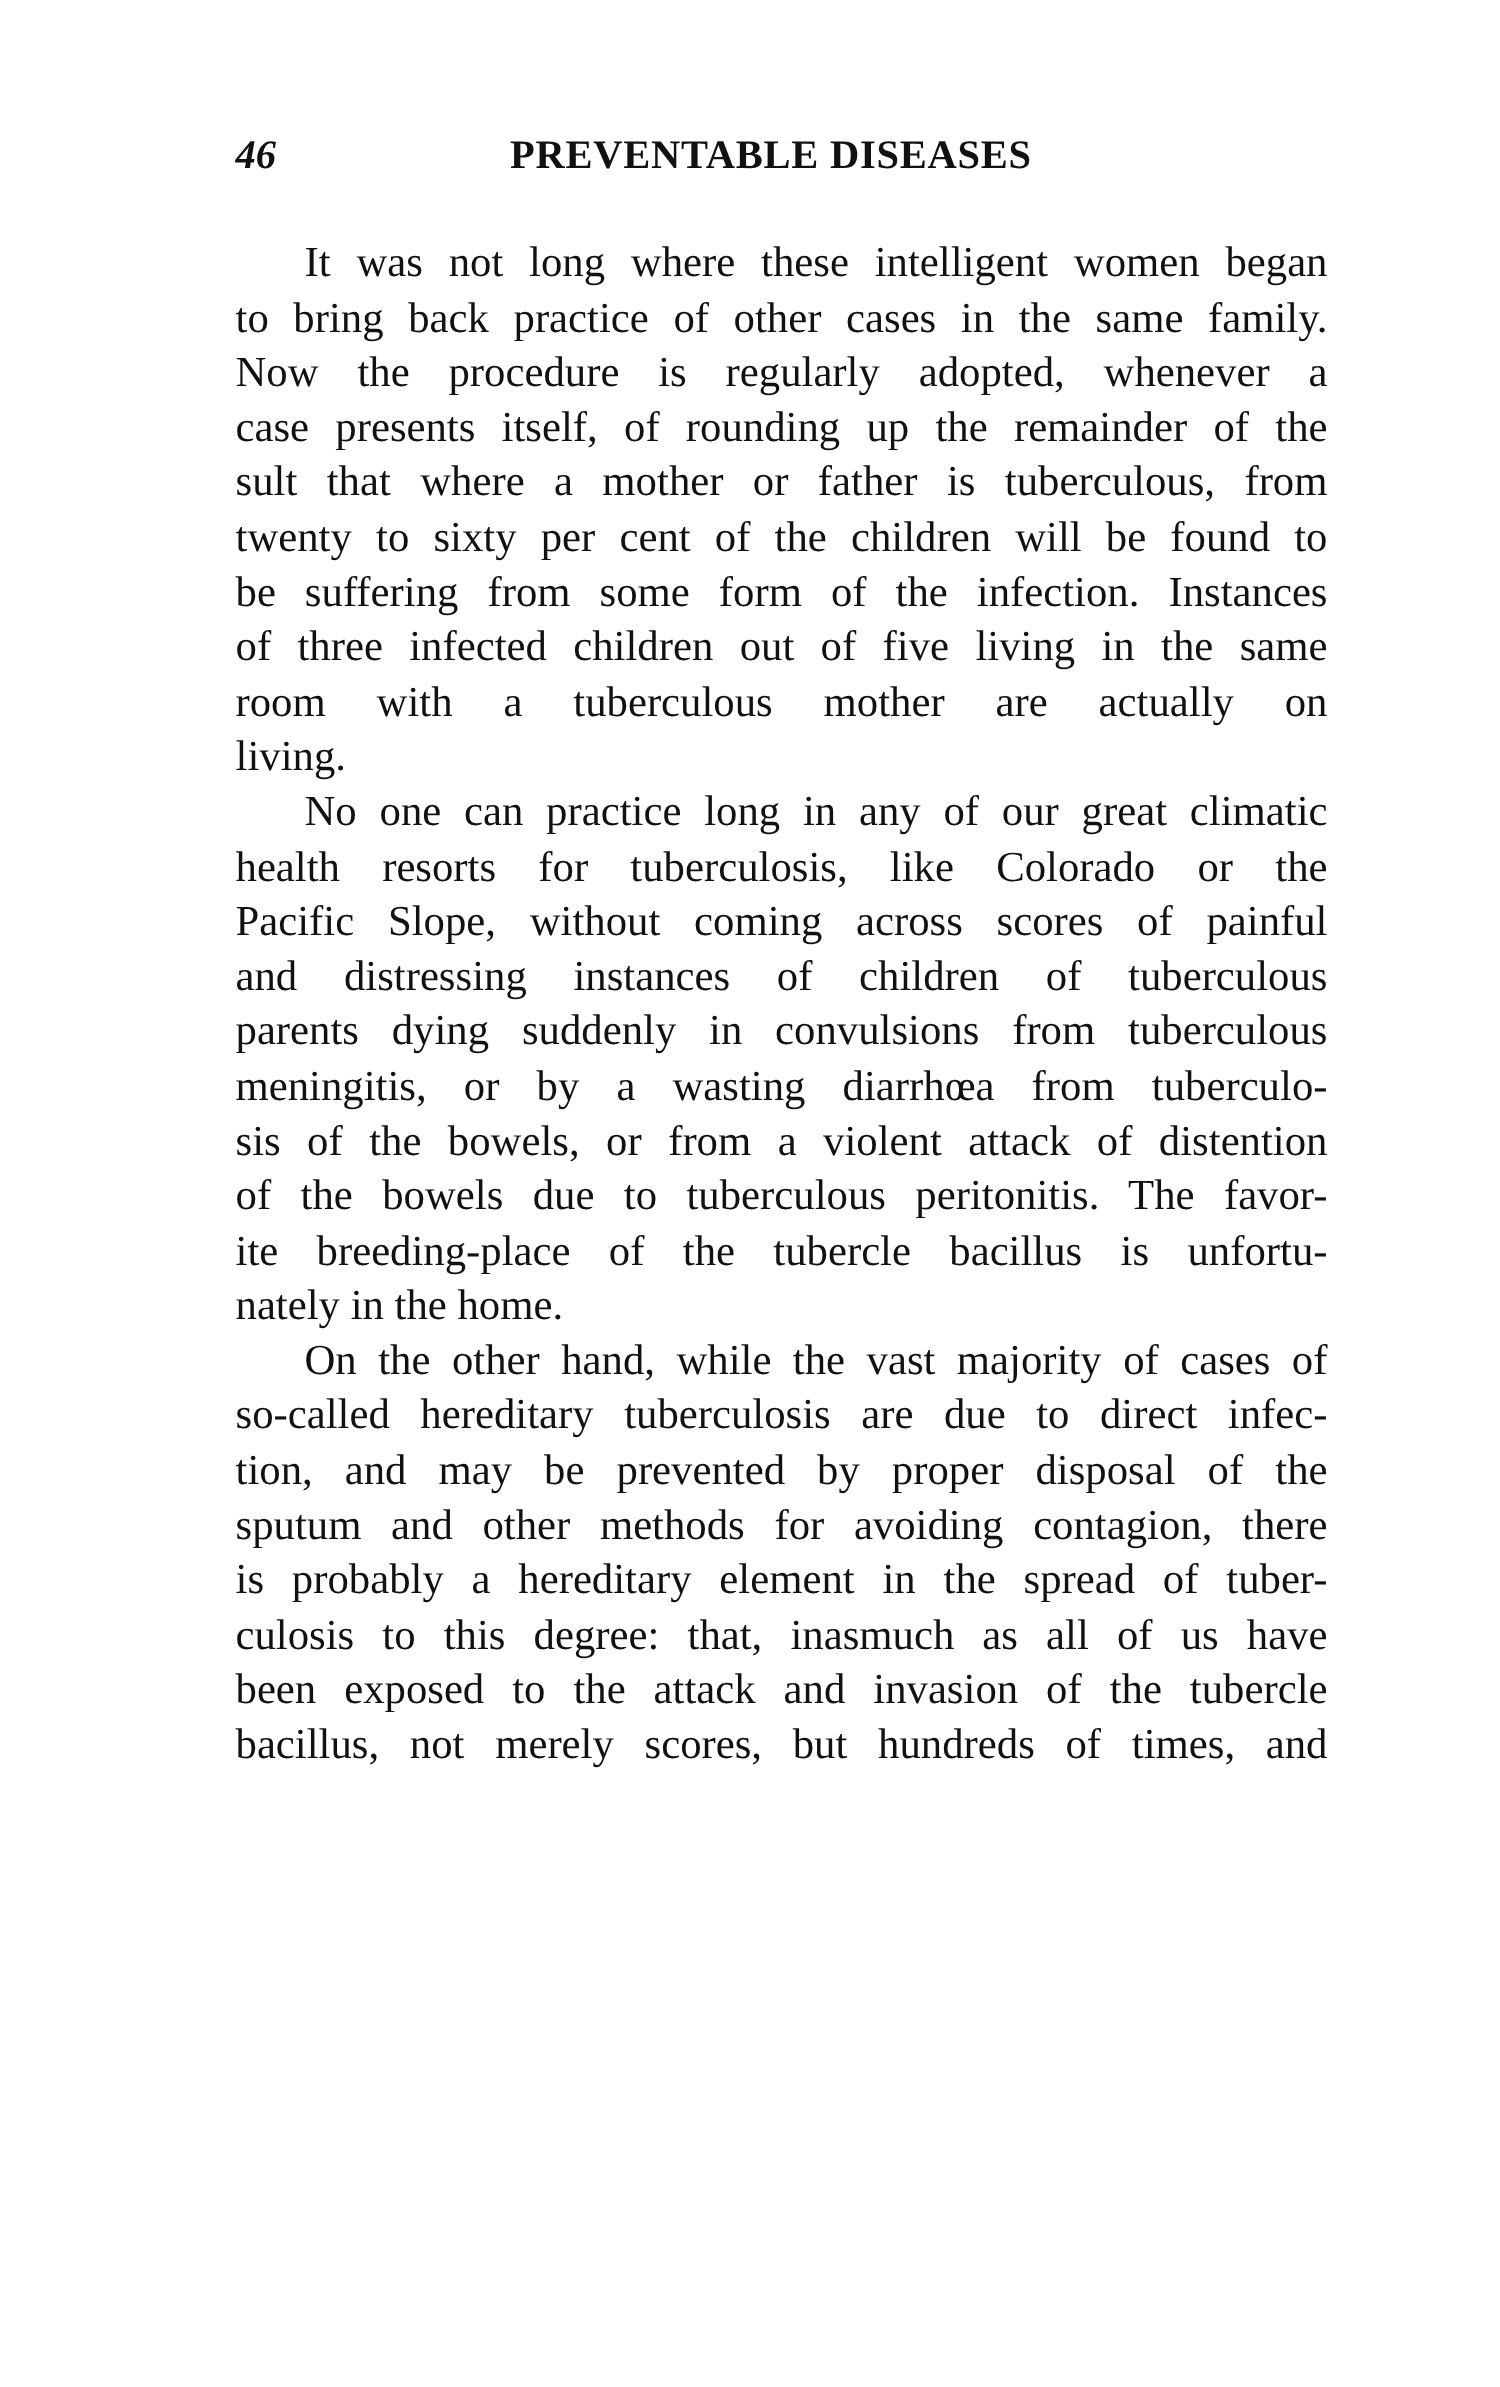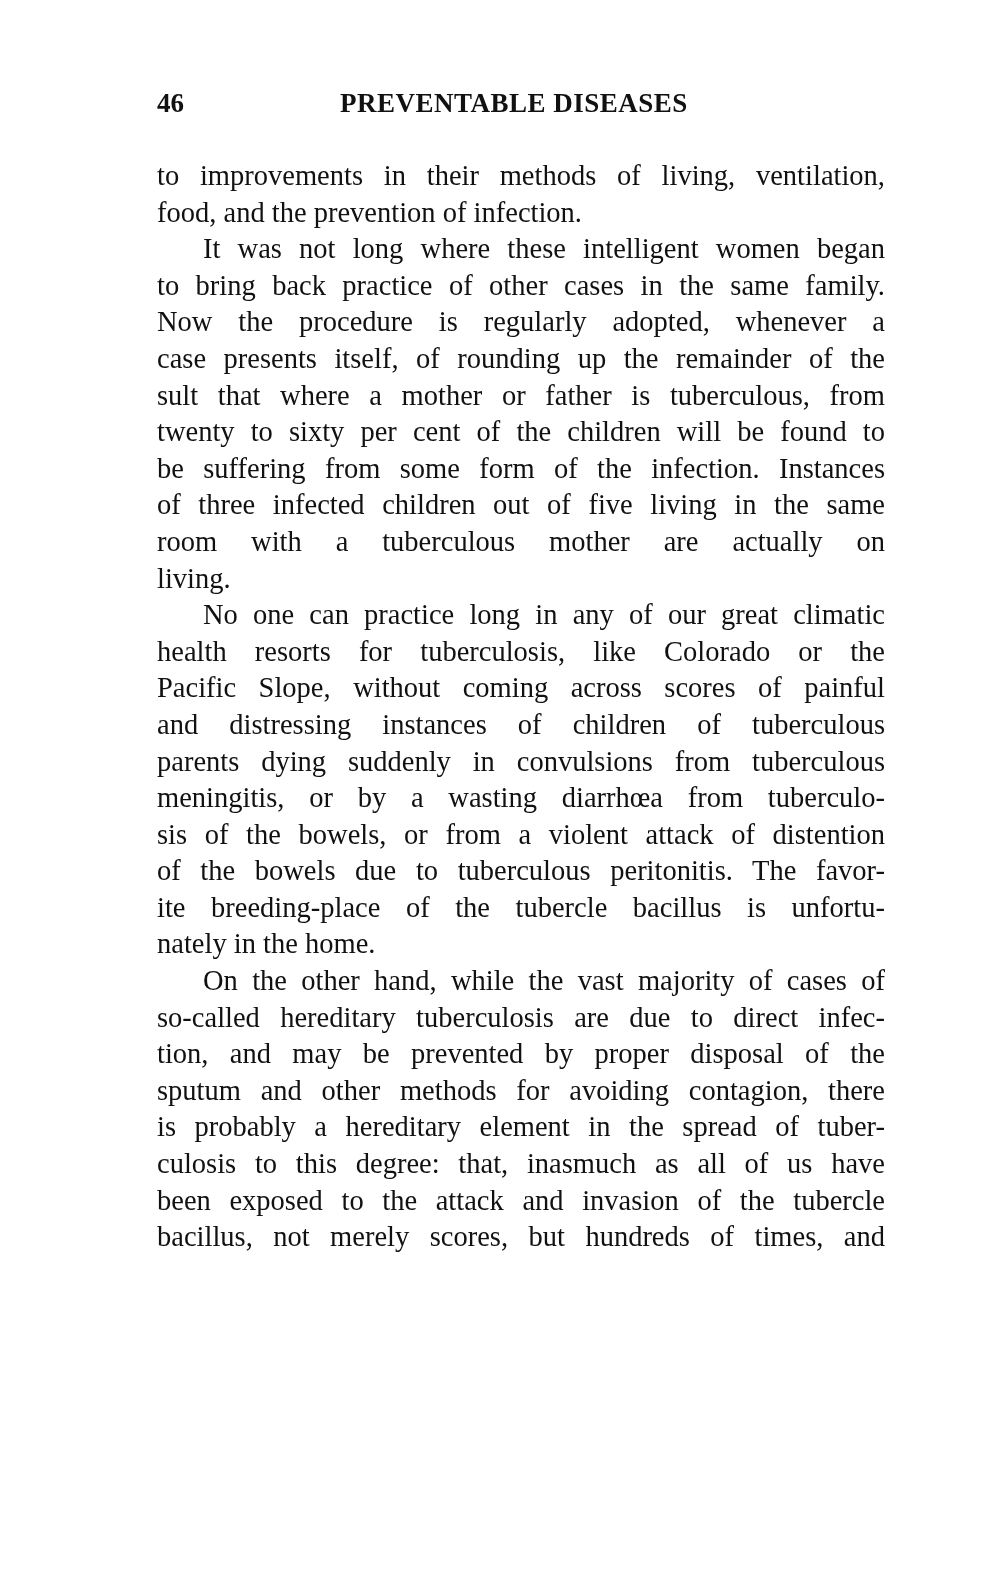--- a/index.html
+++ b/index.html
@@ -1,39 +1,35 @@
 <!DOCTYPE html>
 <html><head>
 <meta charset="utf-8">
 <style>
   html, body { margin:0; padding:0; background:#fff; }
   body { width:1000px; height:1591px; position:relative; overflow:hidden;
          font-family:"Liberation Serif","DejaVu Serif",serif; color:#111; }
   .header { position:absolute; top:88px; left:157px; width:728px; height:40px; }
-  .pnum { position:absolute; left:0; top:0; font-size:27px; font-weight:bold; }
+  .pnum { position:absolute; left:0; top:0; font-size:27px; font-weight:bold;font-style:italic; }
   .rtitle { position:absolute; left:183px; top:0; font-size:27px; letter-spacing:0.5px;font-weight:bold; }
   .body { position:absolute; top:158px; left:157px; width:728px; }
   .line { height:36.6px; line-height:36.6px; font-size:28.5px; white-space:nowrap;
           text-align:justify; text-align-last:justify; }
   .line.last { text-align-last:left; }
   .line.indent { padding-left:46px; }
 </style>
 </head>
 <body>
 
 <div class="header">
   <span class="pnum">46</span>
   <span class="rtitle">PREVENTABLE DISEASES</span>
 </div>
 
 <div class="body" id="body">
-    <div>
-      <div class="line">to improvements in their methods of living, ventilation,</div>
-      <div class="line last">food, and the prevention of infection.</div>
-    </div>
     <div>
       <div class="line indent">It was not long where these intelligent women began</div>
       <div class="line">to bring back practice of other cases in the same family.</div>
       <div class="line">Now the procedure is regularly adopted, whenever a</div>
       <div class="line">case presents itself, of rounding up the remainder of the</div>
       <div class="line">sult that where a mother or father is tuberculous, from</div>
       <div class="line">twenty to sixty per cent of the children will be found to</div>
       <div class="line">be suffering from some form of the infection. Instances</div>
       <div class="line">of three infected children out of five living in the same</div>
       <div class="line">room with a tuberculous mother are actually on</div>

